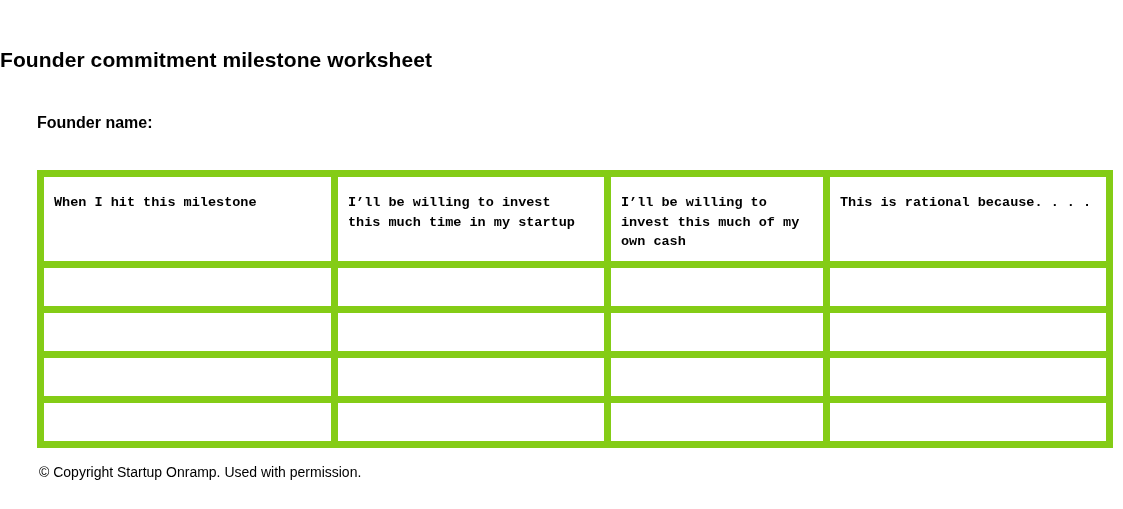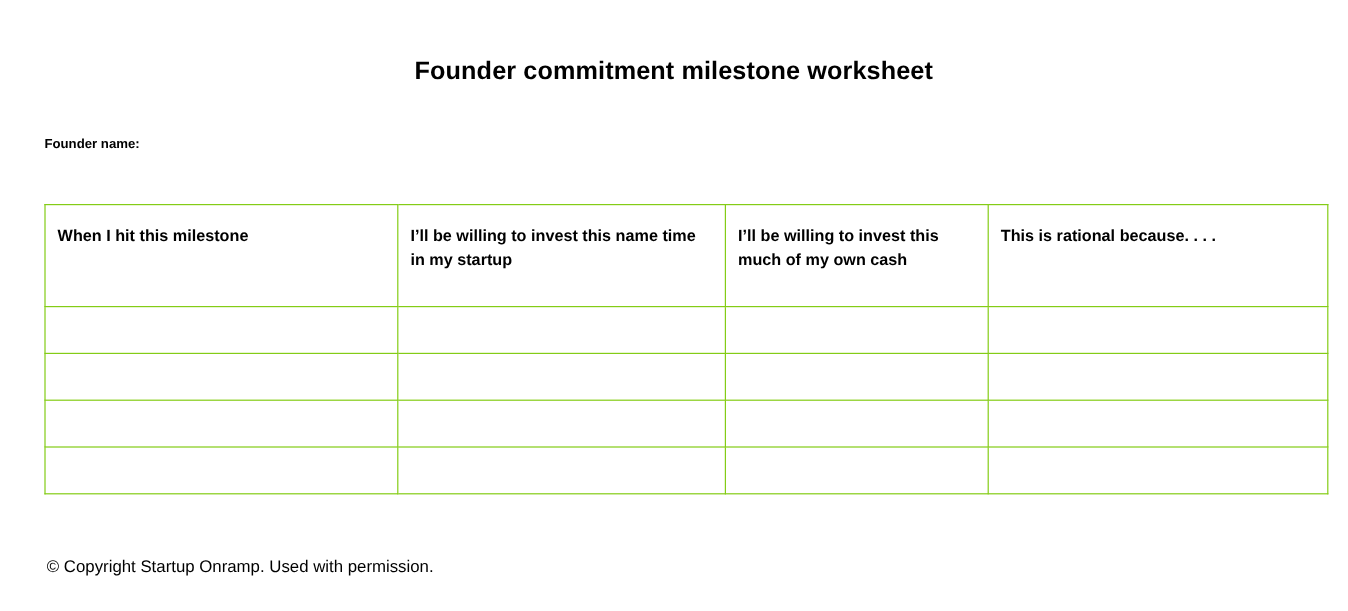--- a/index.html
+++ b/index.html
@@ -14,57 +14,57 @@
     color: #000000;
     overflow: hidden;
     position: relative;
   }
 
   .page-title {
     position: absolute;
     top: 48px;
     left: 0;
     width: 1123px;
-    text-align: center;
     font-size: 21px;
     font-weight: bold;
     letter-spacing: 0.1px;
     color: #000000;
   }
 
   .founder-row {
     position: absolute;
     top: 114px;
     left: 37px;
     display: flex;
     align-items: baseline;
-    font-size: 11px;
+    font-size: 16px;
     font-weight: bold;
   }
   .founder-label {
     white-space: pre;
   }
   .founder-blank {
     white-space: pre;
     letter-spacing: -0.4px;
   }
 
   .worksheet-table {
     position: absolute;
     top: 170px;
     left: 37px;
     width: 1045px;
     border-collapse: collapse;
     table-layout: fixed;
   }
   .worksheet-table td,
   .worksheet-table th {
-    border: 1px solid #84cc16;
+    border: 7px solid #84cc16;
     padding: 0;
     vertical-align: top;
+    font-family: Liberation Mono, monospace;
   }
 
   .col-1 { width: 294px; }
   .col-2 { width: 273px; }
   .col-3 { width: 219px; }
   .col-4 { width: 283px; margin-top: 29px; }
 
   .head-cell {
     height: 84px;
     text-align: left;
@@ -110,21 +110,21 @@
     <col class="col-2">
     <col class="col-3">
     <col class="col-4">
   </colgroup>
   <thead>
     <tr>
       <th class="head-cell col-1">
         <span class="head-text">When I hit this milestone</span>
       </th>
       <th class="head-cell col-2">
-        <span class="head-text">I’ll be willing to invest this name time in my startup</span>
+        <span class="head-text">I’ll be willing to invest this much time in my startup</span>
       </th>
       <th class="head-cell col-3">
         <span class="head-text">I’ll be willing to invest this much of my own cash</span>
       </th>
       <th class="head-cell col-4">
         <span class="head-text">This is rational because. . . .</span>
       </th>
     </tr>
   </thead>
   <tbody>

